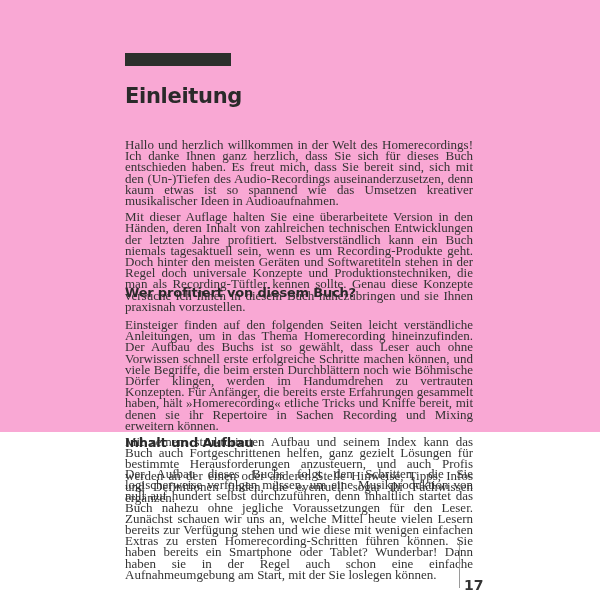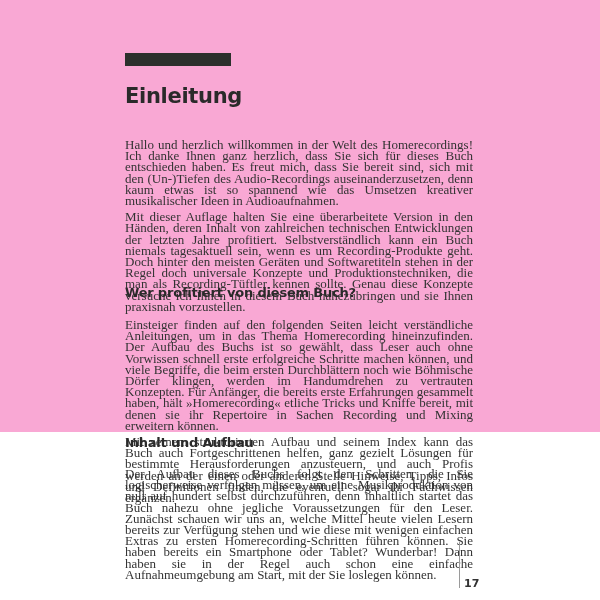--- a/index.html
+++ b/index.html
@@ -13,21 +13,21 @@
   .body p { margin: 0 0 5px 0; hyphens: manual; }
   .h2 { position: absolute; left: 125px; margin: 0;
     font-family: "DejaVu Sans", sans-serif; font-weight: bold; font-size: 13px; color: #2a2a2a; letter-spacing: -0.2px; }
   .p1 { top: 139px; }
   .h2a { top: 285px; }
   .p2 { top: 319px; }
   .h2b { top: 435px; }
   .p3 { top: 468px; }
   .rule { position: absolute; left: 459px; top: 542px; width: 1px; height: 46px; background: #9a9a9a; }
   .page-num { position: absolute; left: 464px; top: 577px;
-    font-family: "DejaVu Sans", sans-serif; font-weight: bold; font-size: 11px; color: #333; text-align: right; }
+    font-family: "DejaVu Sans", sans-serif; font-weight: bold; font-size: 14px; color: #333; text-align: right; }
 </style>
 </head>
 <body>
 
 <div class="page">
   <div class="bar"></div>
   <h1 class="chapter-title">Einleitung</h1>
 
   <div class="body p1">
     <p>Hallo und herzlich willkommen in der Welt des Homerecordings! Ich danke Ihnen ganz herzlich, dass Sie sich für dieses Buch entschieden haben. Es freut mich, dass Sie bereit sind, sich mit den (Un-)Tiefen des Audio-Recordings auseinanderzusetzen, denn kaum etwas ist so spannend wie das Umsetzen kreativer musikalischer Ideen in Audio­aufnahmen.</p>

